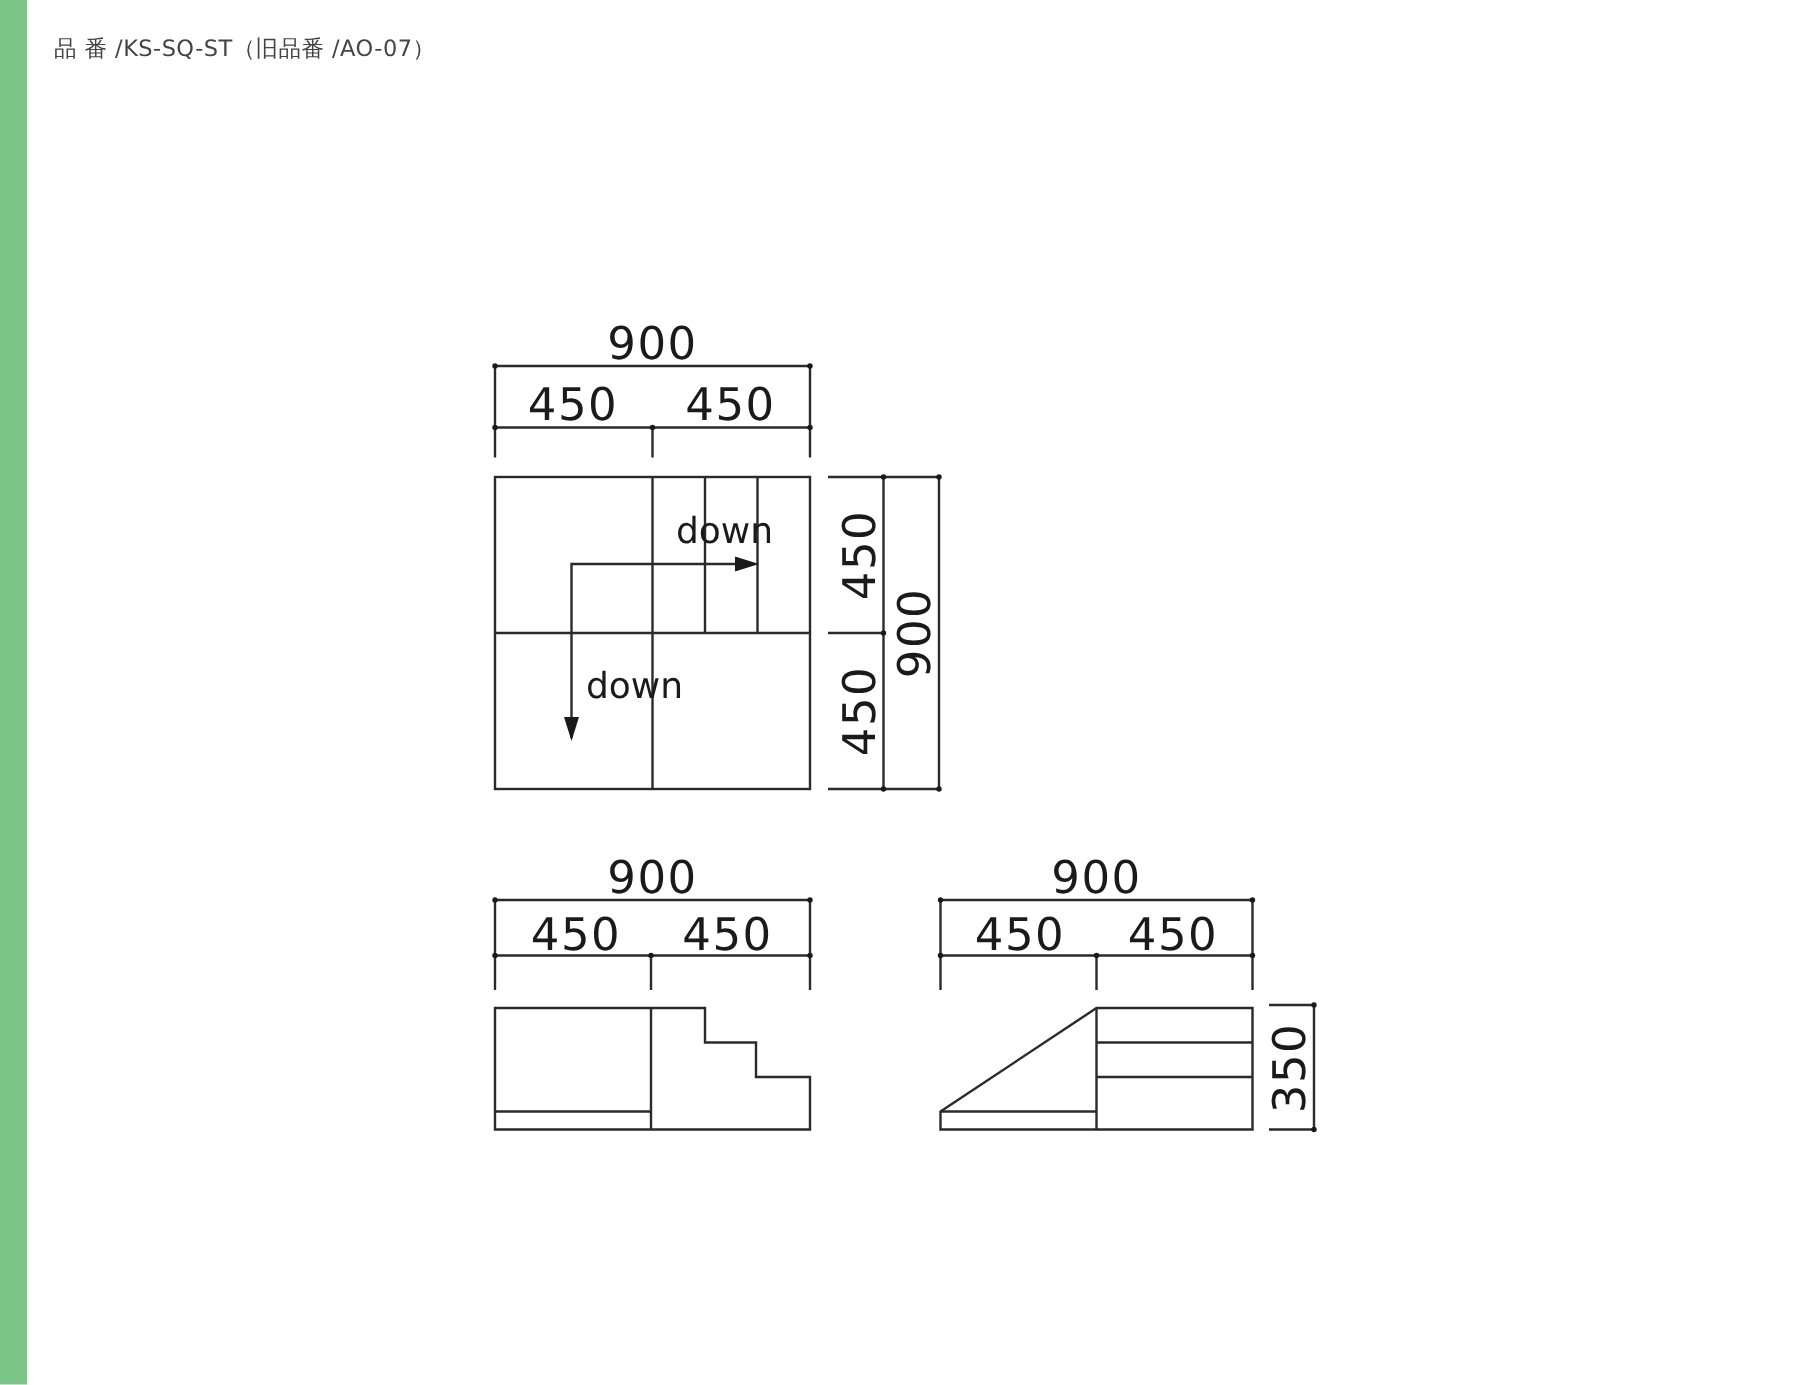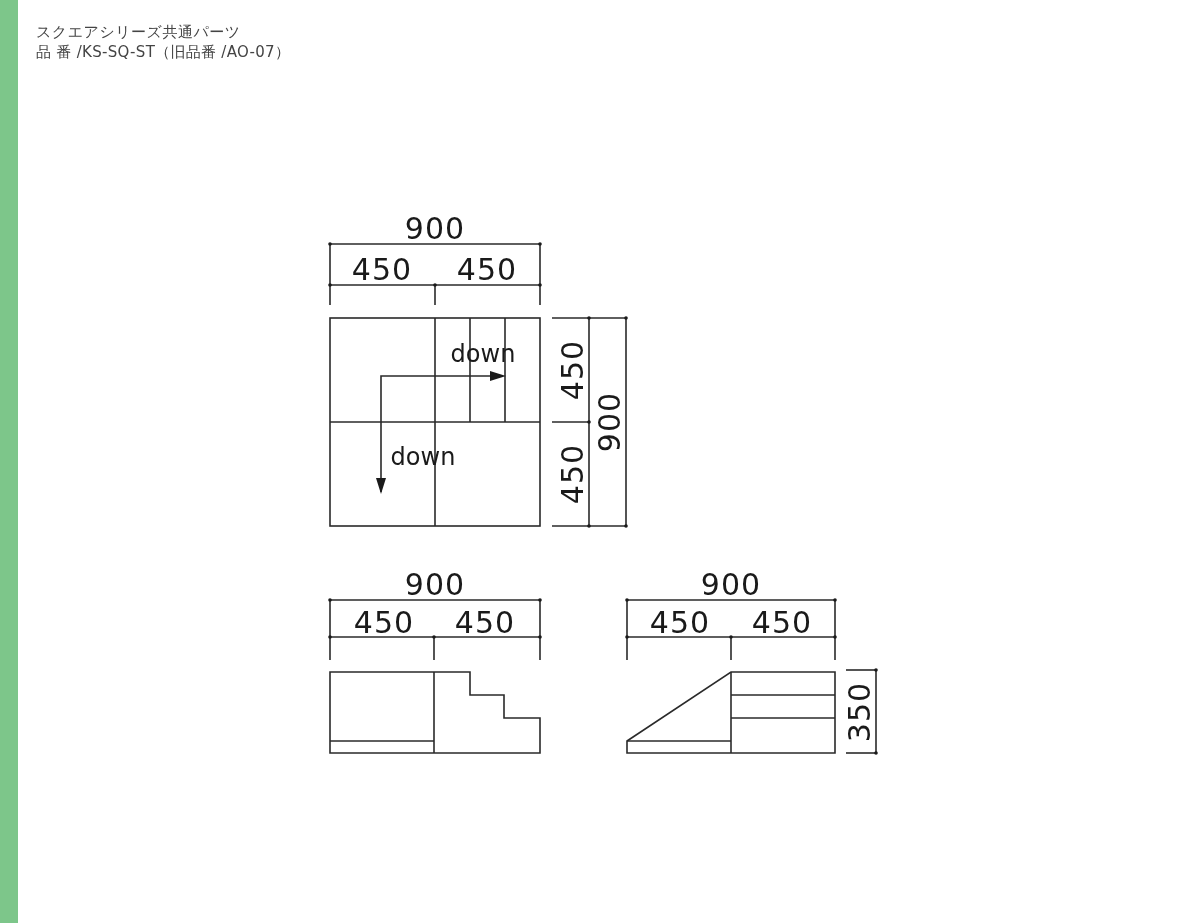--- a/index.html
+++ b/index.html
@@ -20,21 +20,20 @@
   svg text { font-family: "DejaVu Sans", sans-serif; fill: #1a1a1a; }
   .dim { font-size: 30px; letter-spacing: 1px; }
   .lbl { font-size: 24px; }
 </style>
 </head>
 <body>
 
 <div class="side-bar"></div>
 
 <div class="header">
-  <div class="series-title">スクエアシリーズ共通パーツ</div>
   <div class="product-code">品 番 /KS-SQ-ST（旧品番 /AO-07）</div>
 </div>
 
 <svg class="drawing" width="1200" height="923" viewBox="0 0 1200 923">
   <defs>
     <marker id="arrowhead" markerWidth="10" markerHeight="8" refX="9" refY="4" orient="auto" markerUnits="userSpaceOnUse">
       <path d="M0,0 L10,4 L0,8 Z" fill="#1a1a1a"></path>
     </marker>
   </defs>
 

